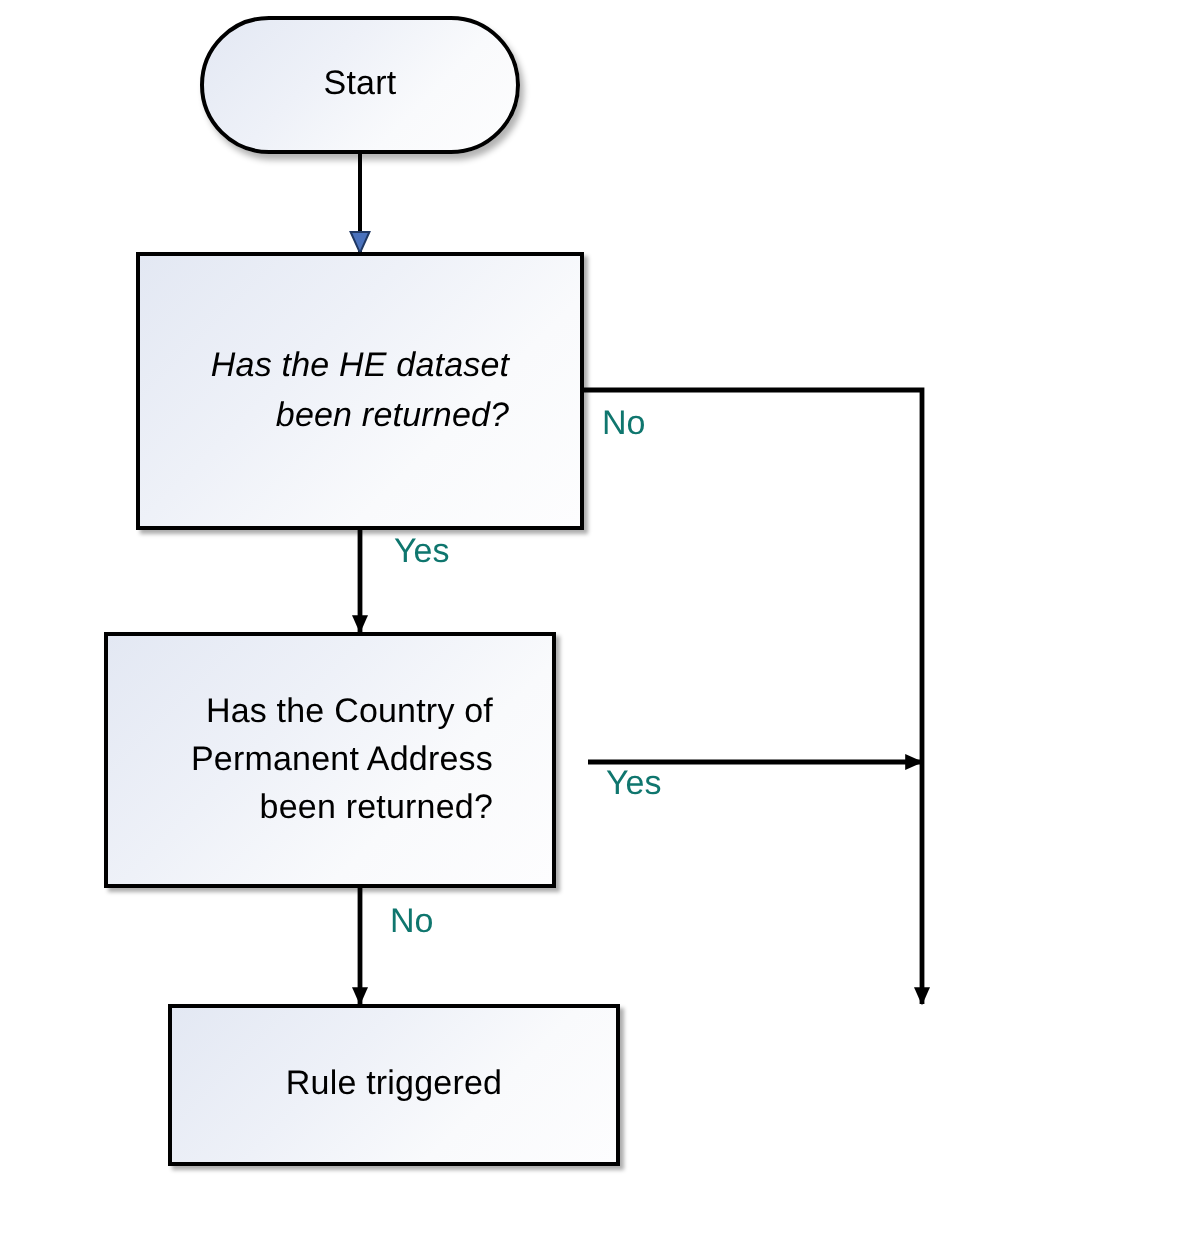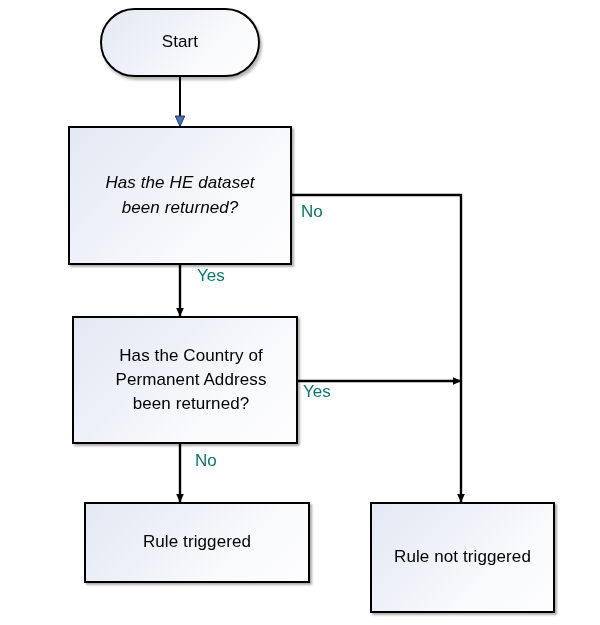--- a/index.html
+++ b/index.html
@@ -31,39 +31,39 @@
   
   .node {
     position: absolute;
     box-sizing: border-box;
     border: 2px solid #000000;
     background-image: linear-gradient(135deg, #e3e8f3 0%, #eef1f8 38%, #f9fafc 68%, #fdfdfe 100%);
     box-shadow: 2px 2px 2px rgba(0,0,0,0.32);
     display: flex;
     align-items: center;
     justify-content: center;
-    text-align: center;
+    text-align: right;
     color: #000000;
     font-size: 17px;
     line-height: 1.42;
     letter-spacing: 0.1px;
   }
   .node.terminator {
     border-radius: 999px;
     box-shadow: 2px 3px 3px rgba(0,0,0,0.30);
   }
   .node .node-text {
     display: block;
     padding: 0 8px;
     white-space: pre-line;
   }
   
   #node-start        { left: 100px; top: 8px;   width: 160px; height: 69px;  }
   #node-decision-he  { left: 68px;  top: 126px; width: 224px; height: 139px; font-style: italic; }
-  #node-decision-cpa { left: 72px;  top: 316px; width: 226px; height: 128px; padding-left: 12px; }
+  #node-decision-cpa { left: 52px;  top: 316px; width: 226px; height: 128px; padding-left: 12px; }
   #node-rule-trig    { left: 84px;  top: 502px; width: 226px; height: 81px; }
   #node-rule-not     { left: 370px; top: 502px; width: 185px; height: 111px; }
 
   
   .edge-label {
     position: absolute;
     font-size: 17px;
     color: #0f766e;
     white-space: nowrap;
     line-height: 1;
@@ -116,22 +116,19 @@
   <div class="node" id="node-decision-cpa">
     <span class="node-text">Has the  Country of
 Permanent Address
 been returned?</span>
   </div>
 
   <div class="node" id="node-rule-trig">
     <span class="node-text">Rule triggered</span>
   </div>
 
-  <div class="node" id="node-rule-not">
-    <span class="node-text">Rule not triggered</span>
-  </div>
 
   <span class="edge-label" id="label-he-no">No</span>
   <span class="edge-label" id="label-he-yes">Yes</span>
   <span class="edge-label" id="label-cpa-yes">Yes</span>
   <span class="edge-label" id="label-cpa-no">No</span>
 
 </div>
 
 </body></html>

